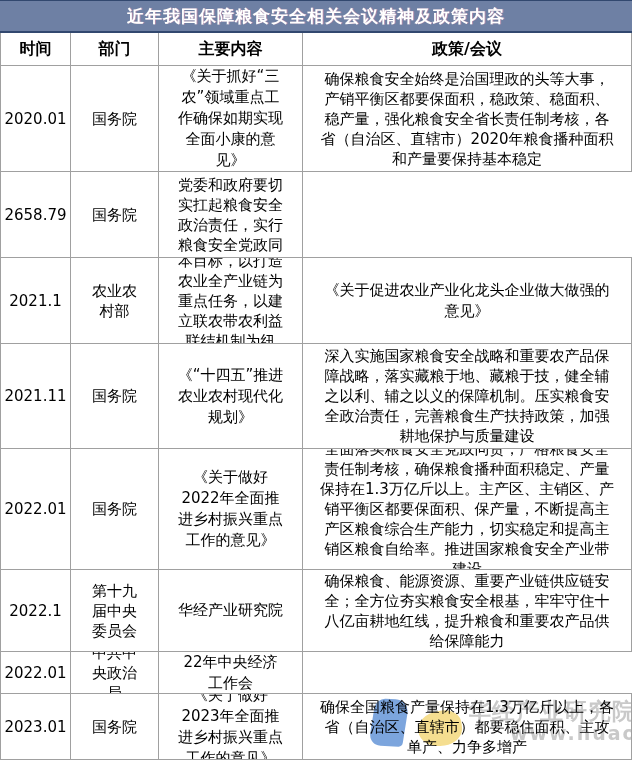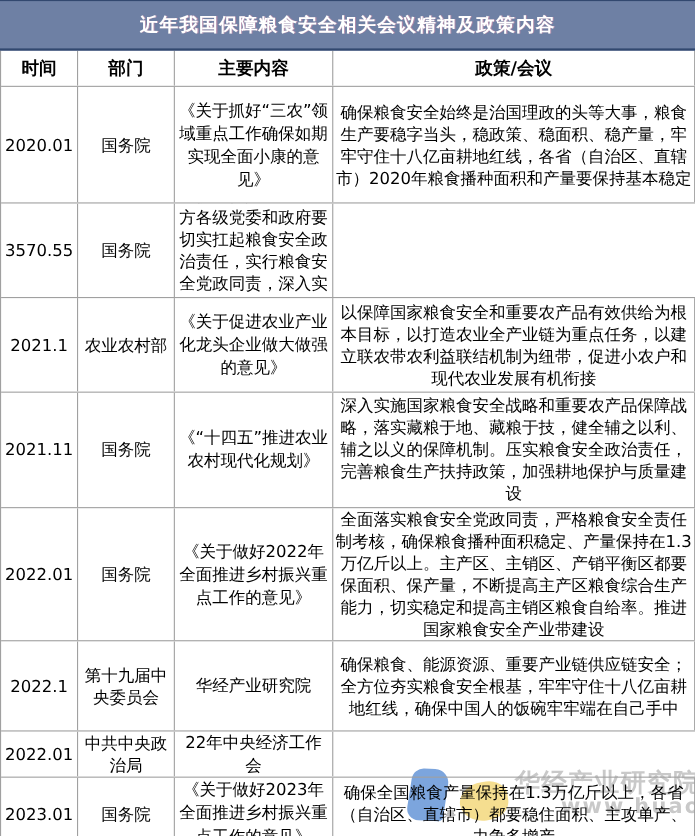--- a/index.html
+++ b/index.html
@@ -6,21 +6,21 @@
   .page{
     position:relative;
     width:632px;height:760px;
     background:#ffffff;
     font-family:"DejaVu Sans","Liberation Sans",sans-serif;
     overflow:hidden;
     color:#000;
   }
   .titlebar{
     box-sizing:border-box;
-    height:46px;
+    height:33px;
     background:#6e80a4;
     border-top:1px solid #32486f;
     border-bottom:2px solid #32486f;
     display:flex;align-items:center;justify-content:center;
     color:#ffffff;
     font-size:17px;font-weight:bold;
     letter-spacing:1px;
     text-shadow:1px 0 0 rgba(255,150,175,0.45);
     position:relative;z-index:2;
   }
@@ -33,21 +33,21 @@
     display:grid;
     grid-template-columns:70px 88px 144px 329px;
     border-bottom:1px solid #a0a0a0;
     overflow:hidden;
   }
   .cell{
     box-sizing:border-box;
     border-right:1px solid #a0a0a0;
     display:flex;align-items:center;justify-content:center;
     text-align:center;
-    padding:1px 2px;
+    padding:1px 17px;
     font-size:15px;
     line-height:20px;
     overflow:hidden;
   }
   .thead{height:33px;}
   .thead .cell{font-weight:bold;font-size:16px;}
   .r0{height:106px}.r1{height:86px}.r2{height:86px}.r3{height:105px}
   .r4{height:121px}.r5{height:82px}.r6{height:42px}.r7{height:66px}
   .c-policy{line-height:21px;text-align:center;}
   
@@ -93,55 +93,55 @@
       <div class="cell">时间</div>
       <div class="cell">部门</div>
       <div class="cell">主要内容</div>
       <div class="cell">政策/会议</div>
     </div>
 
     <div class="row r0">
       <div class="cell c-time">2020.01</div>
       <div class="cell c-dept">国务院</div>
       <div class="cell c-policy">《关于抓好“三农”领域重点工作确保如期实现全面小康的意见》</div>
-      <div class="cell c-content">确保粮食安全始终是治国理政的头等大事，粮食生产要稳字当头，稳政策、稳面积、稳产量，牢牢守住十八亿亩耕地红线，各省（自治区、直辖市）2020年粮食播种面积和产量要保持基本稳定</div>
+      <div class="cell c-content">确保粮食安全始终是治国理政的头等大事，产销平衡区都要保面积，稳政策、稳面积、稳产量，强化粮食安全省长责任制考核，各省（自治区、直辖市）2020年粮食播种面积和产量要保持基本稳定</div>
     </div>
 
     <div class="row r1">
-      <div class="cell c-time">3570.55</div>
+      <div class="cell c-time">2658.79</div>
       <div class="cell c-dept">国务院</div>
       <div class="cell c-content">提升粮食和重要农产品供给保障能力。地方各级党委和政府要切实扛起粮食安全政治责任，实行粮食安全党政同责，深入实施重要农产品保障战略</div>
     </div>
 
     <div class="row r2">
       <div class="cell c-time">2021.1</div>
       <div class="cell c-dept">农业农村部</div>
+      <div class="cell c-content">以保障国家粮食安全和重要农产品有效供给为根本目标，以打造农业全产业链为重点任务，以建立联农带农利益联结机制为纽带，促进小农户和现代农业发展有机衔接</div>
       <div class="cell c-policy">《关于促进农业产业化龙头企业做大做强的意见》</div>
-      <div class="cell c-content">以保障国家粮食安全和重要农产品有效供给为根本目标，以打造农业全产业链为重点任务，以建立联农带农利益联结机制为纽带，促进小农户和现代农业发展有机衔接</div>
     </div>
 
     <div class="row r3">
       <div class="cell c-time">2021.11</div>
       <div class="cell c-dept">国务院</div>
       <div class="cell c-policy">《“十四五”推进农业农村现代化规划》</div>
       <div class="cell c-content">深入实施国家粮食安全战略和重要农产品保障战略，落实藏粮于地、藏粮于技，健全辅之以利、辅之以义的保障机制。压实粮食安全政治责任，完善粮食生产扶持政策，加强耕地保护与质量建设</div>
     </div>
 
     <div class="row r4">
       <div class="cell c-time">2022.01</div>
       <div class="cell c-dept">国务院</div>
       <div class="cell c-policy">《关于做好2022年全面推进乡村振兴重点工作的意见》</div>
       <div class="cell c-content">全面落实粮食安全党政同责，严格粮食安全责任制考核，确保粮食播种面积稳定、产量保持在1.3万亿斤以上。主产区、主销区、产销平衡区都要保面积、保产量，不断提高主产区粮食综合生产能力，切实稳定和提高主销区粮食自给率。推进国家粮食安全产业带建设</div>
     </div>
 
     <div class="row r5">
       <div class="cell c-time">2022.1</div>
       <div class="cell c-dept">第十九届中央委员会</div>
       <div class="cell c-policy">华经产业研究院</div>
-      <div class="cell c-content">确保粮食、能源资源、重要产业链供应链安全；全方位夯实粮食安全根基，牢牢守住十八亿亩耕地红线，确保中国人的饭碗牢牢端在自己手中</div>
+      <div class="cell c-content">确保粮食、能源资源、重要产业链供应链安全；全方位夯实粮食安全根基，牢牢守住十八亿亩耕地红线，提升粮食和重要农产品供给保障能力</div>
     </div>
 
     <div class="row r6">
       <div class="cell c-time">2022.01</div>
       <div class="cell c-dept">中共中央政治局</div>
       <div class="cell c-policy">22年中央经济工作会</div>
     </div>
 
     <div class="row r7">
       <div class="cell c-time">2023.01</div>

